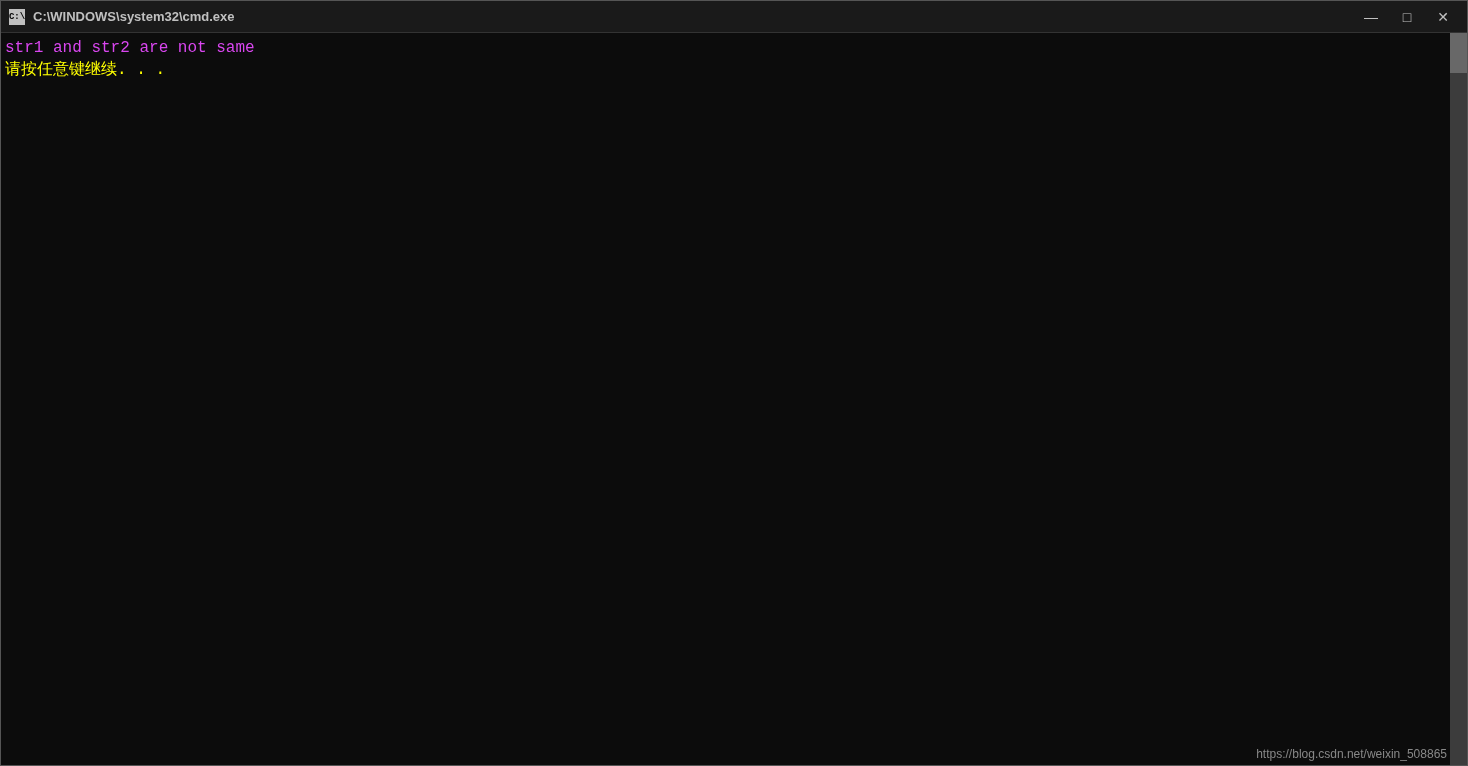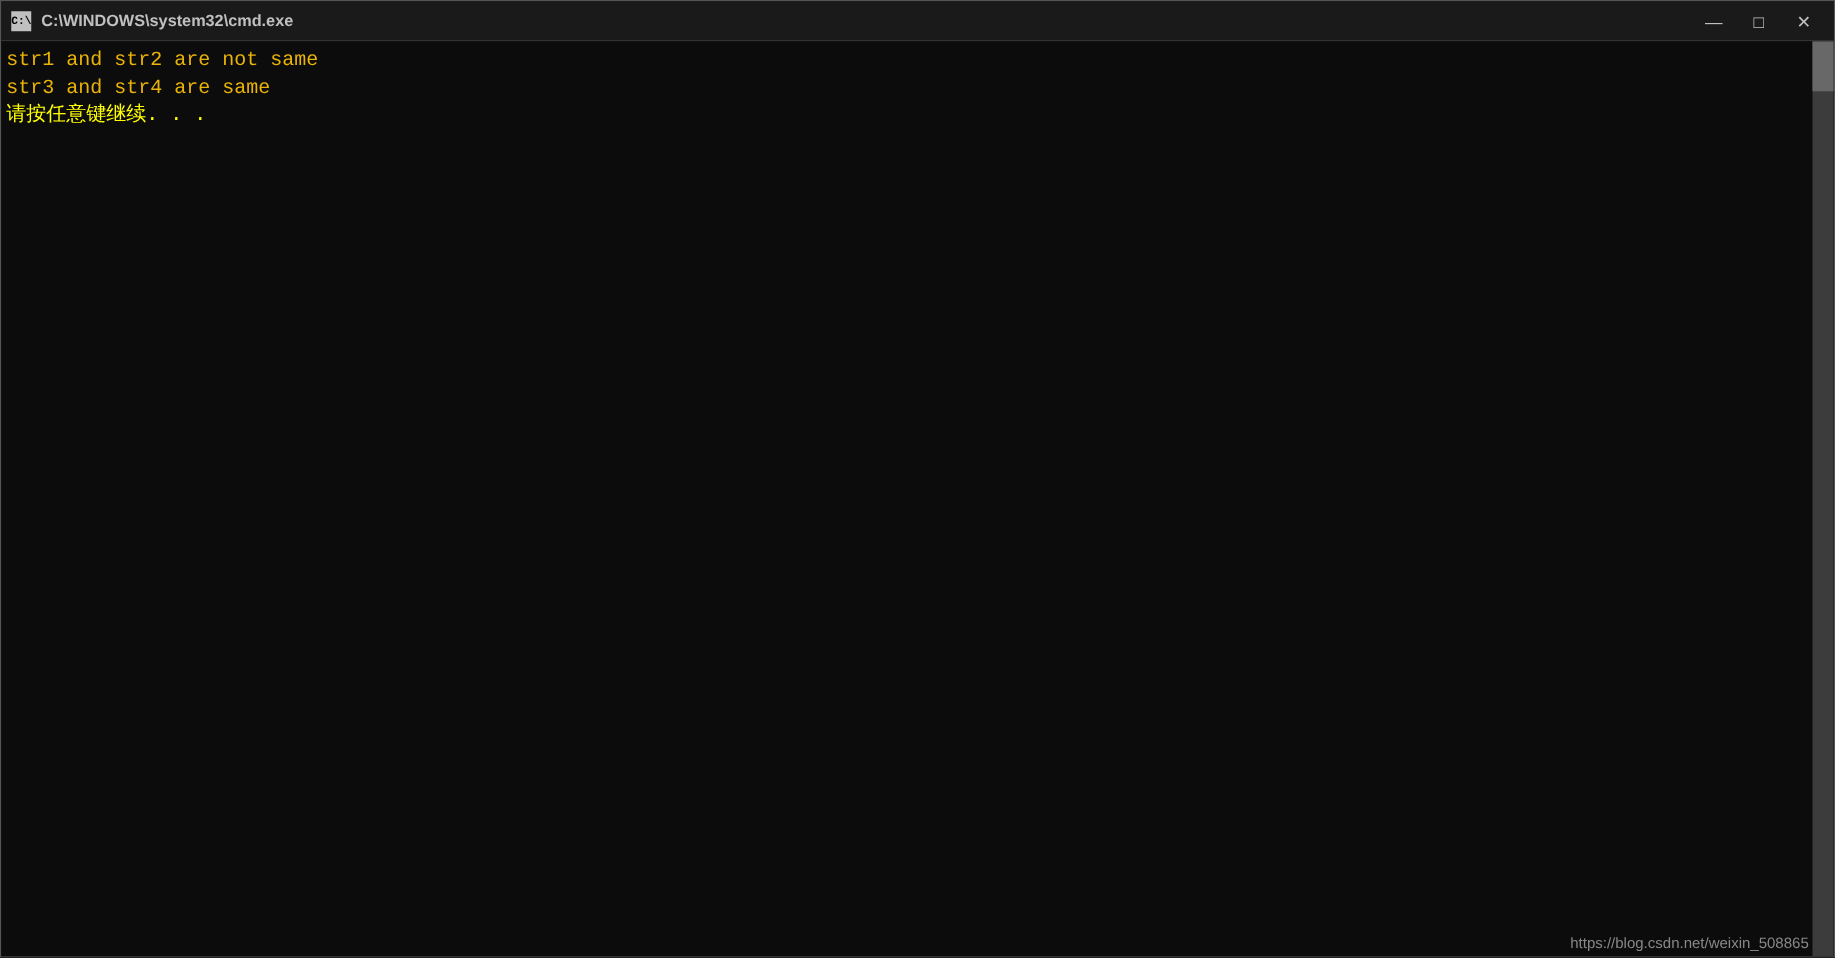--- a/index.html
+++ b/index.html
@@ -93,21 +93,21 @@
     }
 
     .terminal-line {
       font-family: 'Courier New', Courier, monospace;
       font-size: 16px;
       line-height: 22px;
       white-space: pre;
     }
 
     .line-output {
-      color: #eab308;
+      color: #d946ef;
     }
 
     .line-yellow {
       color: #ffff00;
     }
 
     .scrollbar {
       width: 17px;
       background: #3c3c3c;
       display: flex;
@@ -145,21 +145,20 @@
     <div class="title-bar-controls">
       <button class="title-btn">—</button>
       <button class="title-btn">□</button>
       <button class="title-btn close-btn">✕</button>
     </div>
   </div>
 
   <div class="content-area">
     <div class="terminal-body">
       <div class="terminal-line line-output">str1 and str2 are not same</div>
-      <div class="terminal-line line-output">str3 and str4 are same</div>
       <div class="terminal-line line-yellow">请按任意键继续. . .</div>
     </div>
 
     <div class="scrollbar">
       <div class="scrollbar-thumb"></div>
     </div>
 
     <div class="watermark">https://blog.csdn.net/weixin_508865</div>
   </div>
 </div>

